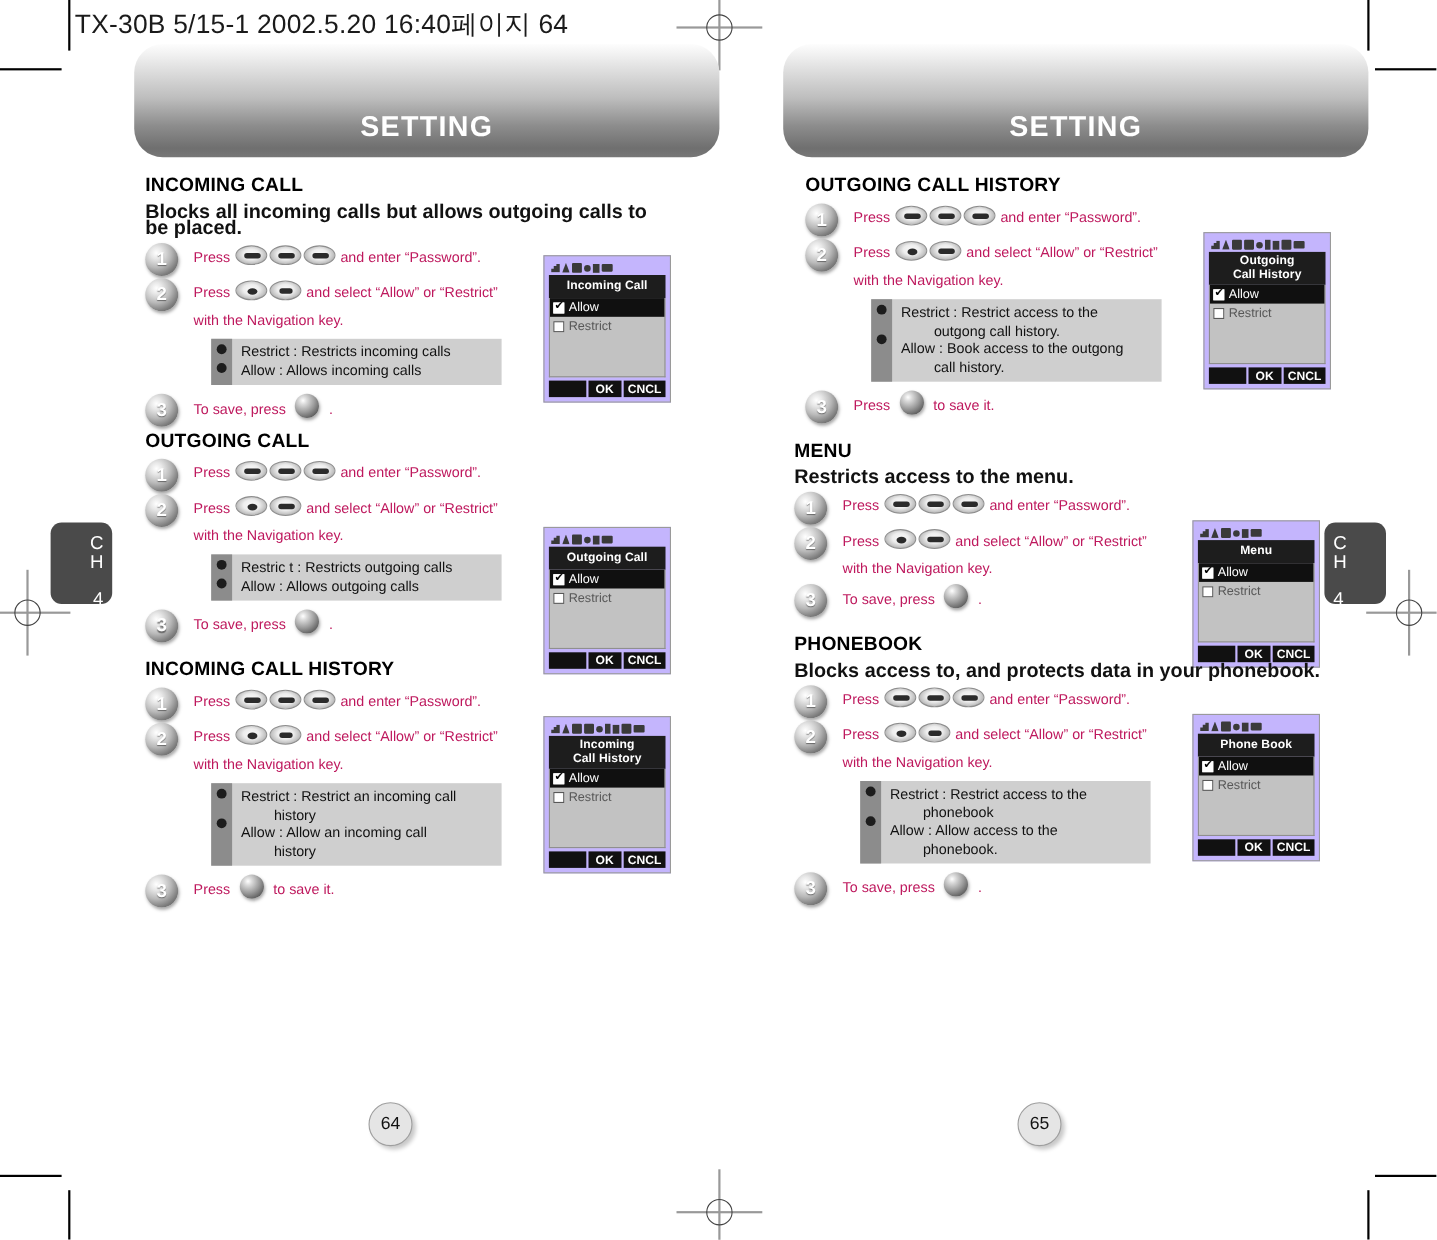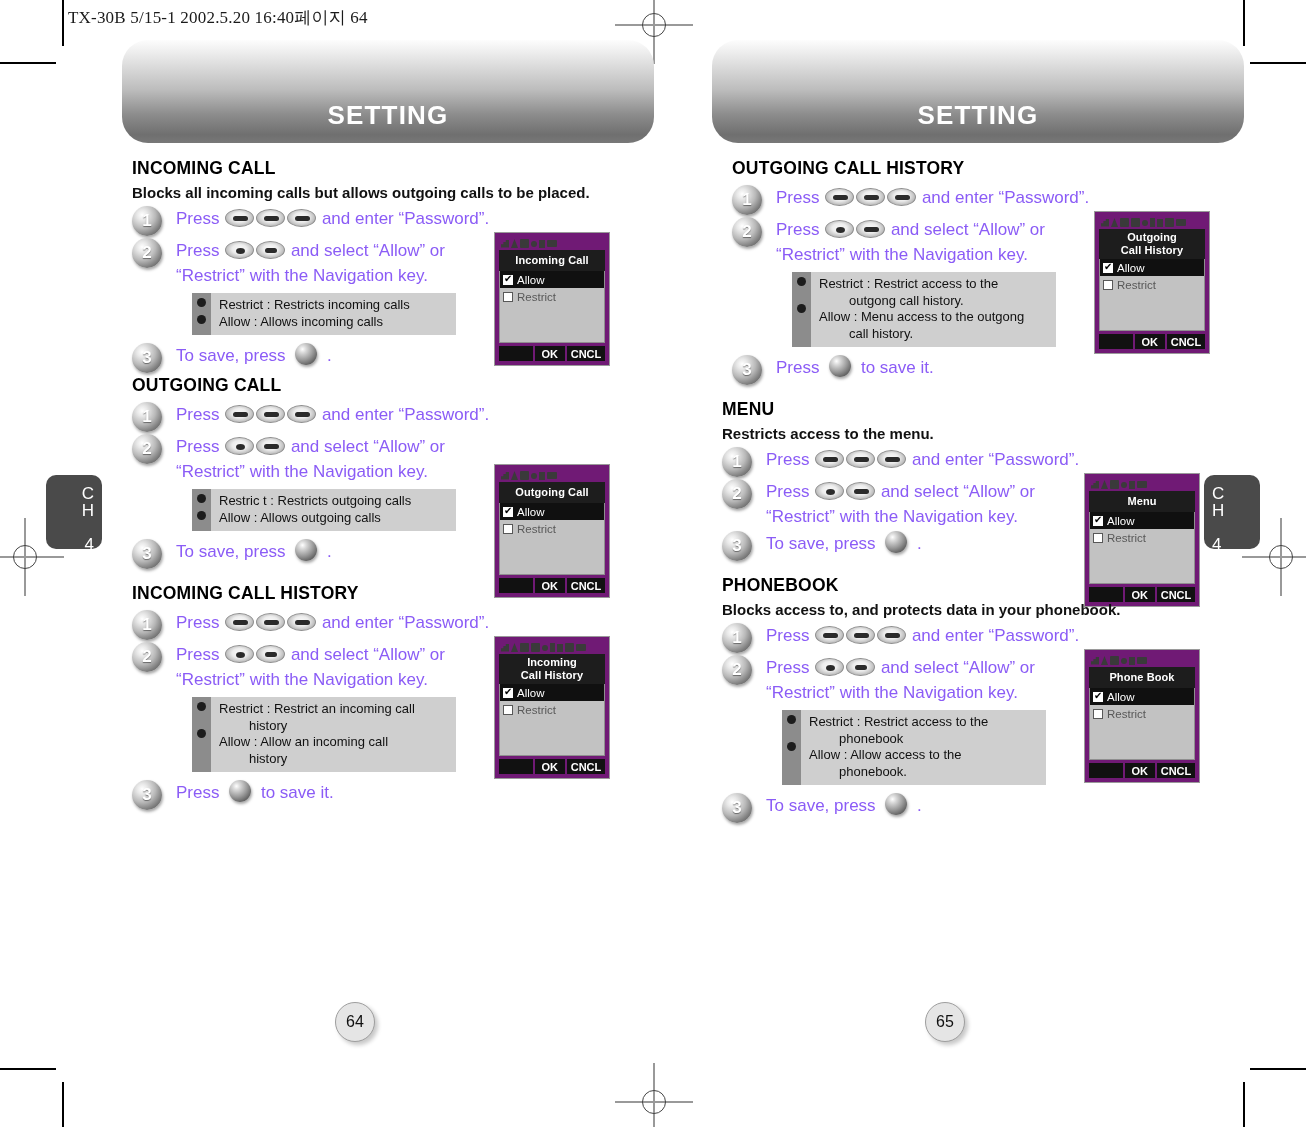--- a/index.html
+++ b/index.html
@@ -15,22 +15,22 @@
   .crop-line { position: absolute; background: #000; }
   .reg-mark { position: absolute; width: 34px; height: 34px; }
   .reg-mark .rh { position:absolute; left:-22px; top:16px; width:78px; height:2px; background:#999; }
   .reg-mark .rv { position:absolute; top:-22px; left:16px; width:2px; height:78px; background:#999; }
   .reg-mark .rc { position:absolute; left:5px; top:5px; width:24px; height:24px;
                   border:1.5px solid #444; border-radius:50%; background:transparent; }
 
   
   .file-header {
     position: absolute; left: 68px; top: 6px;
-    font-size: 17px; color: #1a1a1a; letter-spacing: .2px;
-    font-family: Liberation Serif, serif;
+    font-size: 24px; color: #1a1a1a; letter-spacing: .2px;
+    font-family: Liberation Sans, sans-serif;
     white-space: nowrap;
   }
 
   
   .page { position: absolute; top: 0; width: 590px; height: 1127px; }
   .page-left  { left: 110px; }
   .page-right { left: 700px; }
 
   
   .banner {
@@ -56,38 +56,38 @@
   .ch-right { left: 1204px; text-align: left; }
 
   
   .content { position: absolute; left: 22px; top: 158px; width: 480px; }
 
   .sec-title {
     font-size: 17.5px; font-weight: bold; color: #000;
     letter-spacing: .2px; margin-bottom: 6px;
   }
   .sec-desc {
-    font-size: 15px; color: #111; line-height: 15px;
+    font-size: 18px; color: #111; line-height: 15px;
     margin-bottom: 6px; font-weight: bold;
   }
 
   .step { position: relative; min-height: 30px; margin-bottom: 2px; }
   .bullet-num {
     position: absolute; left: 0; top: 0;
     width: 30px; height: 30px; border-radius: 50%;
     background: radial-gradient(circle at 34% 30%, #ffffff 0%, #e8e8e8 18%, #b9b9b9 46%, #7c7c7c 72%, #4f4f4f 100%);
     box-shadow: 1px 2px 3px rgba(0,0,0,.35);
   }
   .bullet-num span {
     position: absolute; left: 0; top: 0; width: 100%; height: 100%;
     display: flex; align-items: center; justify-content: center;
     color: #fff; font-size: 17px; font-weight: bold;
     text-shadow: 0 1px 1px rgba(0,0,0,.45);
   }
-  .step-body { margin-left: 44px; font-size: 17px; line-height: 25px; color: #8b5cf6; }
+  .step-body { margin-left: 44px; font-size: 13px; line-height: 25px; color: #be185d; }
 
   
   .keyicon {
     display: inline-block; width: 29px; height: 18px; border-radius: 50%;
     background: radial-gradient(ellipse at 50% 45%, #fafafa 0%, #ededed 38%, #c9c9c9 62%, #9e9e9e 88%);
     border: 1.6px solid #8e8e8e;
     position: relative; vertical-align: -3px; margin: 0 1px;
     filter: blur(.35px);
   }
   .keyicon::after {
@@ -120,21 +120,21 @@
   }
   .note .note-lines { padding: 4px 6px 5px 8px; flex: 1; }
   .note .note-lines div {
     font-size: 13px; line-height: 16.5px; color: #111;
   }
   .note .note-lines div.indent { padding-left: 30px; }
 
   
   .phone {
     position: absolute; width: 116px;
-    background: #701a75; border: 1.5px solid #9a9a9a;
+    background: #c4b5fd; border: 1.5px solid #9a9a9a;
     padding: 4px 4px 4px 4px;
   }
   .phone .statusbar {
     height: 13px; display: flex; align-items: center; gap: 2px;
     padding: 0 2px; overflow: hidden;
   }
   .phone .statusbar i {
     display: inline-block; background: #3a3a3a;
   }
   .si1 { width:8px; height:8px; clip-path: polygon(0 60%,30% 60%,30% 30%,60% 30%,60% 0,100% 0,100% 100%,0 100%); }
@@ -448,21 +448,21 @@
           <div class="step-body" style="width: 300px;">Press <span class="keyicon k-nav"></span><span class="keyicon"></span> and select “Allow” or “Restrict” with the Navigation key.</div>
         </div>
         <div class="note">
           <div class="stripe">
             <div class="dot"></div>
             <div class="dot" style="margin-top: 18px;"></div>
           </div>
           <div class="note-lines">
             <div>Restrict : Restrict access to the</div>
             <div class="indent">outgong call history.</div>
-            <div>Allow : Menu access to the outgong</div>
+            <div>Allow : Book access to the outgong</div>
             <div class="indent">call history.</div>
           </div>
         </div>
         <div class="step">
           <div class="bullet-num">
             <span>3</span>
           </div>
           <div class="step-body" style="width: 300px;">Press <span class="ballkey"></span> to save it.</div>
         </div>
         <div class="phone" style="top: 53px; left: 362px; position: absolute;">

